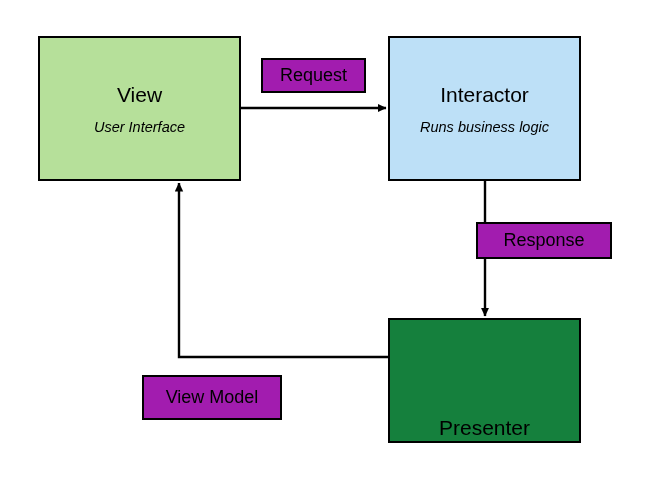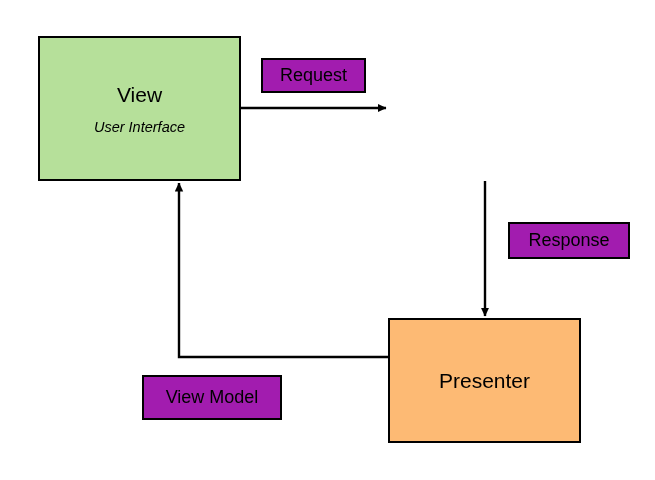--- a/index.html
+++ b/index.html
@@ -65,21 +65,22 @@
     top: 36px;
     width: 193px;
     height: 145px;
     background: #bde0f7;
   }
   #node-presenter {
     left: 388px;
     top: 318px;
     width: 193px;
     height: 125px;
-    background: #fdba74;
+    background: #15803d;
+    justify-content: flex-end;
   }
 
   
   .edge-label {
     position: absolute;
     box-sizing: border-box;
     border: 2px solid #000000;
     background: #a21caf;
     display: flex;
     align-items: center;
@@ -89,23 +90,23 @@
     white-space: nowrap;
     z-index: 4;
   }
   #label-request {
     left: 261px;
     top: 58px;
     width: 105px;
     height: 35px;
   }
   #label-response {
-    left: 508px;
+    left: 476px;
     top: 222px;
-    width: 122px;
+    width: 136px;
     height: 37px;
   }
   #label-viewmodel {
     left: 142px;
     top: 375px;
     width: 140px;
     height: 45px;
   }
 </style>
 </head>
@@ -131,20 +132,24 @@
     <g>
       <polyline points="388,357 179,357 179,183" fill="none" stroke="#000000" stroke-width="2.4" marker-end="url(#arrowhead)"></polyline>
     </g>
   </svg>
 
   <div class="node" id="node-view">
     <div class="node-title">View</div>
     <div class="node-sub">User Interface</div>
   </div>
 
+  <div class="node" id="node-interactor">
+    <div class="node-title">Interactor</div>
+    <div class="node-sub">Runs business logic</div>
+  </div>
 
   <div class="node" id="node-presenter">
     <div class="node-title">Presenter</div>
   </div>
 
   <div class="edge-label" id="label-request">Request</div>
 
   <div class="edge-label" id="label-response">Response</div>
 
   <div class="edge-label" id="label-viewmodel">View Model</div>

